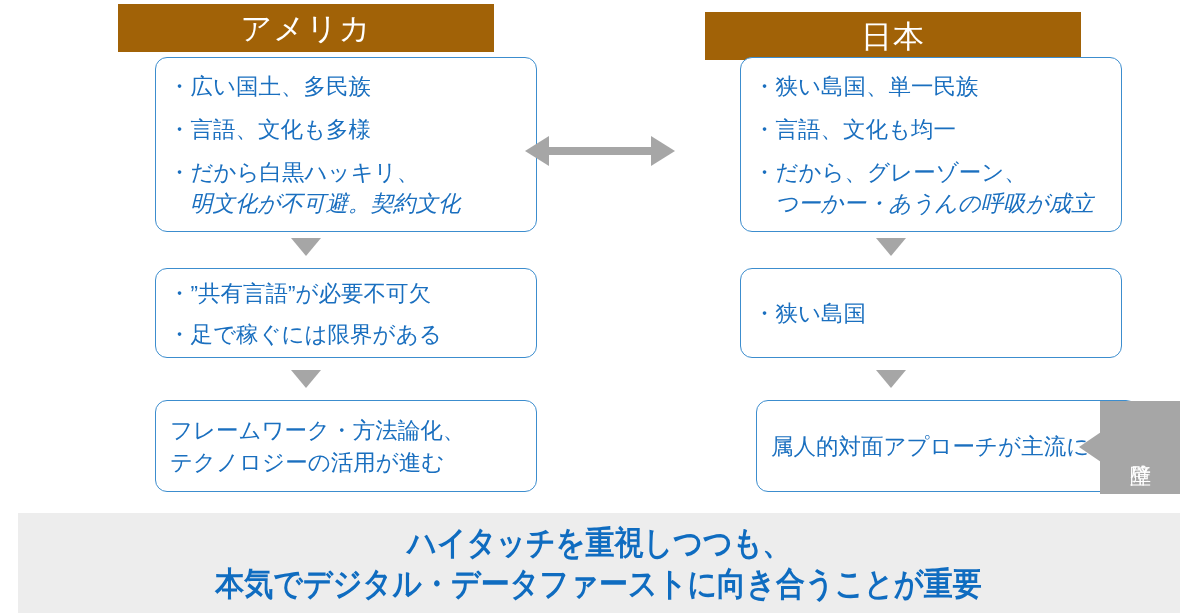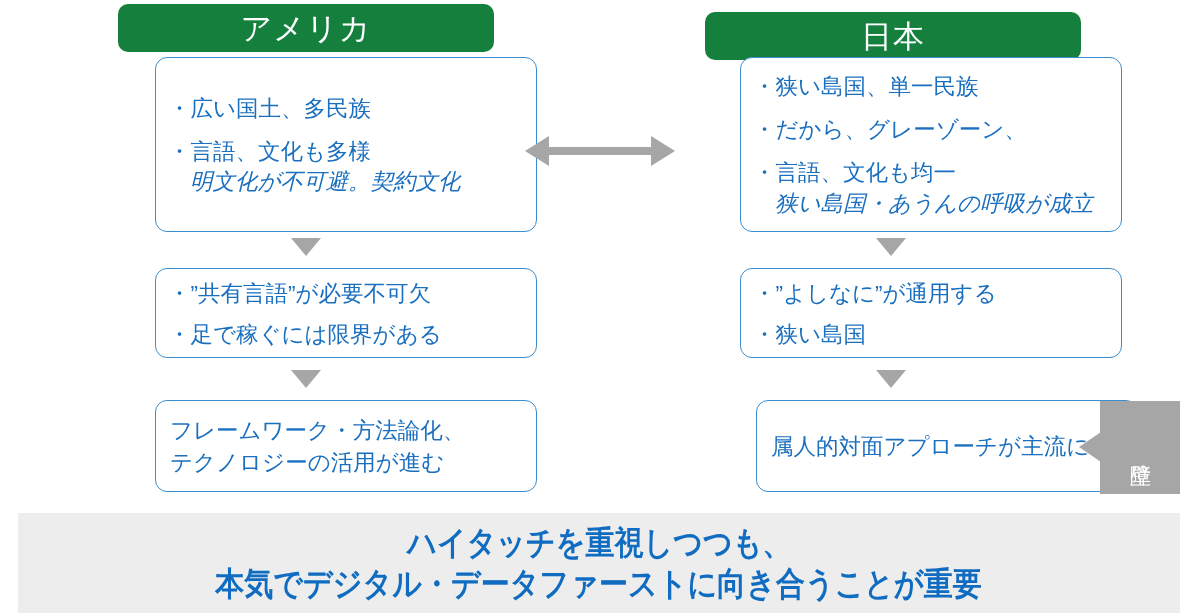--- a/index.html
+++ b/index.html
@@ -13,22 +13,22 @@
     height: 616px;
     background: #ffffff;
     font-family: "Liberation Sans", "DejaVu Sans", sans-serif;
     overflow: hidden;
   }
 
   
   .col-header {
     position: absolute;
     height: 48px;
-    border-radius: 10px;
-    background: #15803d;
+    border-radius: 0;
+    background: #a16207;
     color: #ffffff;
     display: flex;
     align-items: center;
     justify-content: center;
     font-size: 31px;
     font-weight: 400;
     letter-spacing: 1px;
     line-height: 1;
   }
   #header-left  { left: 118px; top: 4px;  width: 376px; }
@@ -179,42 +179,42 @@
 <body>
 
 <div id="canvas">
 
   <div id="header-left" class="col-header">アメリカ</div>
   <div id="header-right" class="col-header">日本</div>
 
   <div id="box-l1" class="box bulleted">
     <div class="line bullet">広い国土、多民族</div>
     <div class="line bullet">言語、文化も多様</div>
+    <div class="line bullet">だから白黒ハッキリ、</div>
     <div class="line indent">明文化が不可避。契約文化</div>
   </div>
 
   <div id="box-l3" class="box">
     <div class="line">フレームワーク・方法論化、</div>
     <div class="line">テクノロジーの活用が進む</div>
   </div>
 
   <div id="box-l2" class="box bulleted">
     <div class="line bullet">”共有言語”が必要不可欠</div>
     <div class="line bullet">足で稼ぐには限界がある</div>
   </div>
 
   <div id="box-r1" class="box bulleted">
     <div class="line bullet">狭い島国、単一民族</div>
+    <div class="line bullet">言語、文化も均一</div>
     <div class="line bullet">だから、グレーゾーン、</div>
-    <div class="line bullet">言語、文化も均一</div>
-    <div class="line indent">狭い島国・あうんの呼吸が成立</div>
+    <div class="line indent">つーかー・あうんの呼吸が成立</div>
   </div>
 
   <div id="box-r2" class="box bulleted">
-    <div class="line bullet">”よしなに”が通用する</div>
     <div class="line bullet">狭い島国</div>
   </div>
 
   <div id="box-r3" class="box">
     <div class="line">属人的対面アプローチが主流に</div>
   </div>
 
   <div id="arrow-l-1" class="down-arrow"></div>
   <div id="arrow-l-2" class="down-arrow"></div>
   <div id="arrow-r-1" class="down-arrow"></div>

